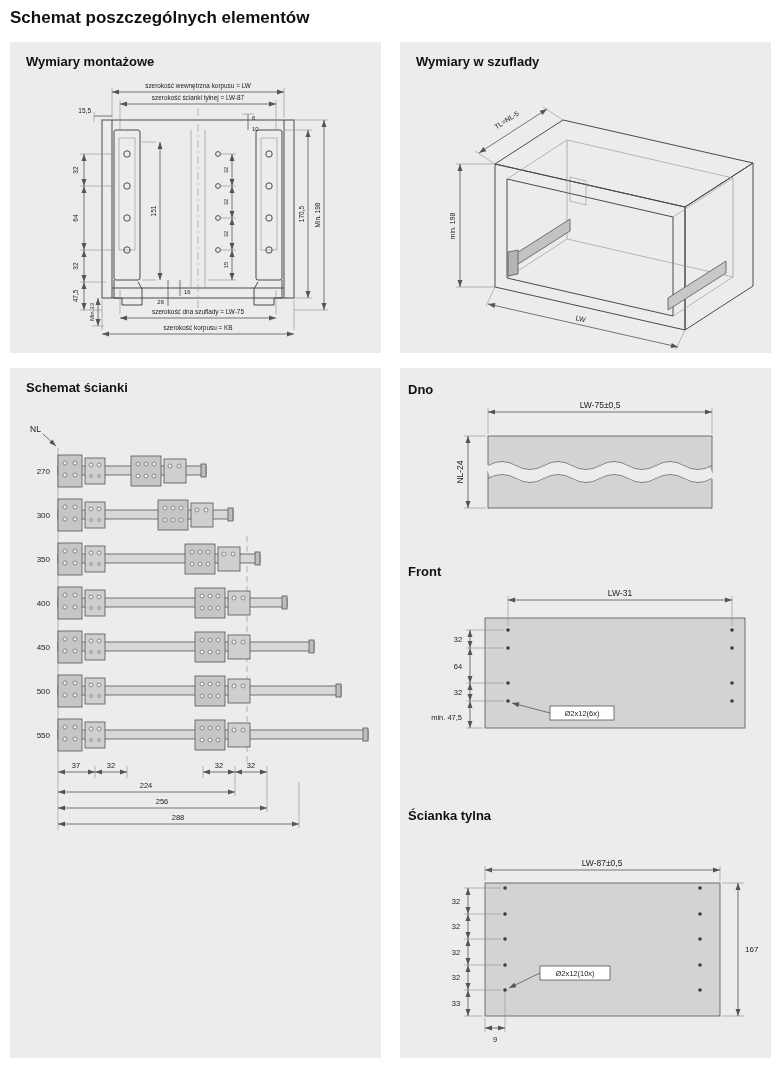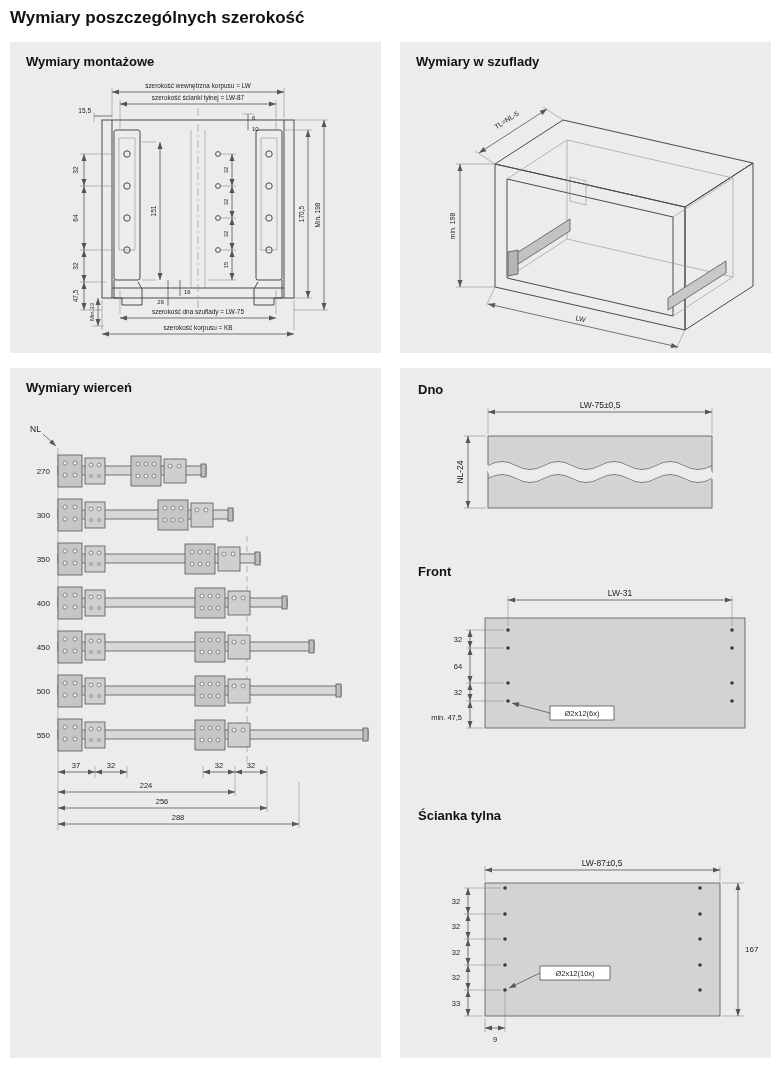--- a/index.html
+++ b/index.html
@@ -5,35 +5,35 @@
   * { margin:0; padding:0; box-sizing:border-box; }
   html,body { width:781px; height:1068px; background:#ffffff; font-family:"Liberation Sans",sans-serif; }
   .page { position:relative; width:781px; height:1068px; overflow:hidden; }
   .page-title { position:absolute; left:10px; top:8px; font-size:17px; font-weight:bold; color:#111; }
   .panel { position:absolute; background:#ececec; }
   #panel-montaz { left:10px; top:42px; width:371px; height:311px; }
   #panel-zabudowa { left:400px; top:42px; width:371px; height:311px; }
   #panel-schemat { left:10px; top:368px; width:371px; height:690px; }
   #panel-right { left:400px; top:368px; width:371px; height:690px; }
   .panel-title { position:absolute; left:16px; top:12px; font-size:13px; font-weight:bold; color:#111; }
-  .sec-title { position:absolute; left:18px; font-size:13px; font-weight:bold; color:#111; }
+  .sec-title { position:absolute; left:8px; font-size:13px; font-weight:bold; color:#111; }
   svg { position:absolute; left:0; top:0; display:block; }
   svg text { fill:#222; font-family:"Liberation Sans",sans-serif; }
   .ln { stroke:#4a4a4a; stroke-width:1; fill:none; }
   .ln2 { stroke:#555; stroke-width:0.8; }
   .thin { stroke:#8f8f8f; stroke-width:0.6; fill:none; }
   .dim { stroke:#555; stroke-width:0.8; fill:none; }
   .hl { fill:#ececec; stroke:#555; stroke-width:0.6; }
 </style>
 </head>
 <body>
 
 <div class="page">
 
-  <div class="page-title">Wymiary poszczególnych szerokość</div>
+  <div class="page-title">Schemat poszczególnych elementów</div>
 
   <div class="panel" id="panel-montaz">
     <svg width="371" height="311" viewBox="0 0 371 311">
       <defs>
         <marker id="mA" markerWidth="8" markerHeight="6" refX="7.5" refY="3" orient="auto-start-reverse" markerUnits="userSpaceOnUse">
           <path d="M0.5,0.5 L7.5,3 L0.5,5.5 Z" fill="#555"></path>
         </marker>
       </defs>
 
       <g>
@@ -318,21 +318,21 @@
         <text x="209" y="400" text-anchor="middle" font-size="7.5">32</text>
         <text x="241" y="400" text-anchor="middle" font-size="7.5">32</text>
         <line x1="48" y1="424" x2="225" y2="424" class="dim" marker-start="url(#sA)" marker-end="url(#sA)"></line>
         <text x="136" y="420" text-anchor="middle" font-size="7.5">224</text>
         <line x1="48" y1="440" x2="257" y2="440" class="dim" marker-start="url(#sA)" marker-end="url(#sA)"></line>
         <text x="152" y="436" text-anchor="middle" font-size="7.5">256</text>
         <line x1="48" y1="456" x2="289" y2="456" class="dim" marker-start="url(#sA)" marker-end="url(#sA)"></line>
         <text x="168" y="452" text-anchor="middle" font-size="7.5">288</text>
       </g>
     </svg>
-    <div class="panel-title">Wymiary wierceń</div>
+    <div class="panel-title">Schemat ścianki</div>
   </div>
 
   <div class="panel" id="panel-right">
     <svg width="371" height="690" viewBox="0 0 371 690">
       <defs>
         <marker id="rA" markerWidth="8" markerHeight="6" refX="7.5" refY="3" orient="auto-start-reverse" markerUnits="userSpaceOnUse">
           <path d="M0.5,0.5 L7.5,3 L0.5,5.5 Z" fill="#555"></path>
         </marker>
       </defs>
 

